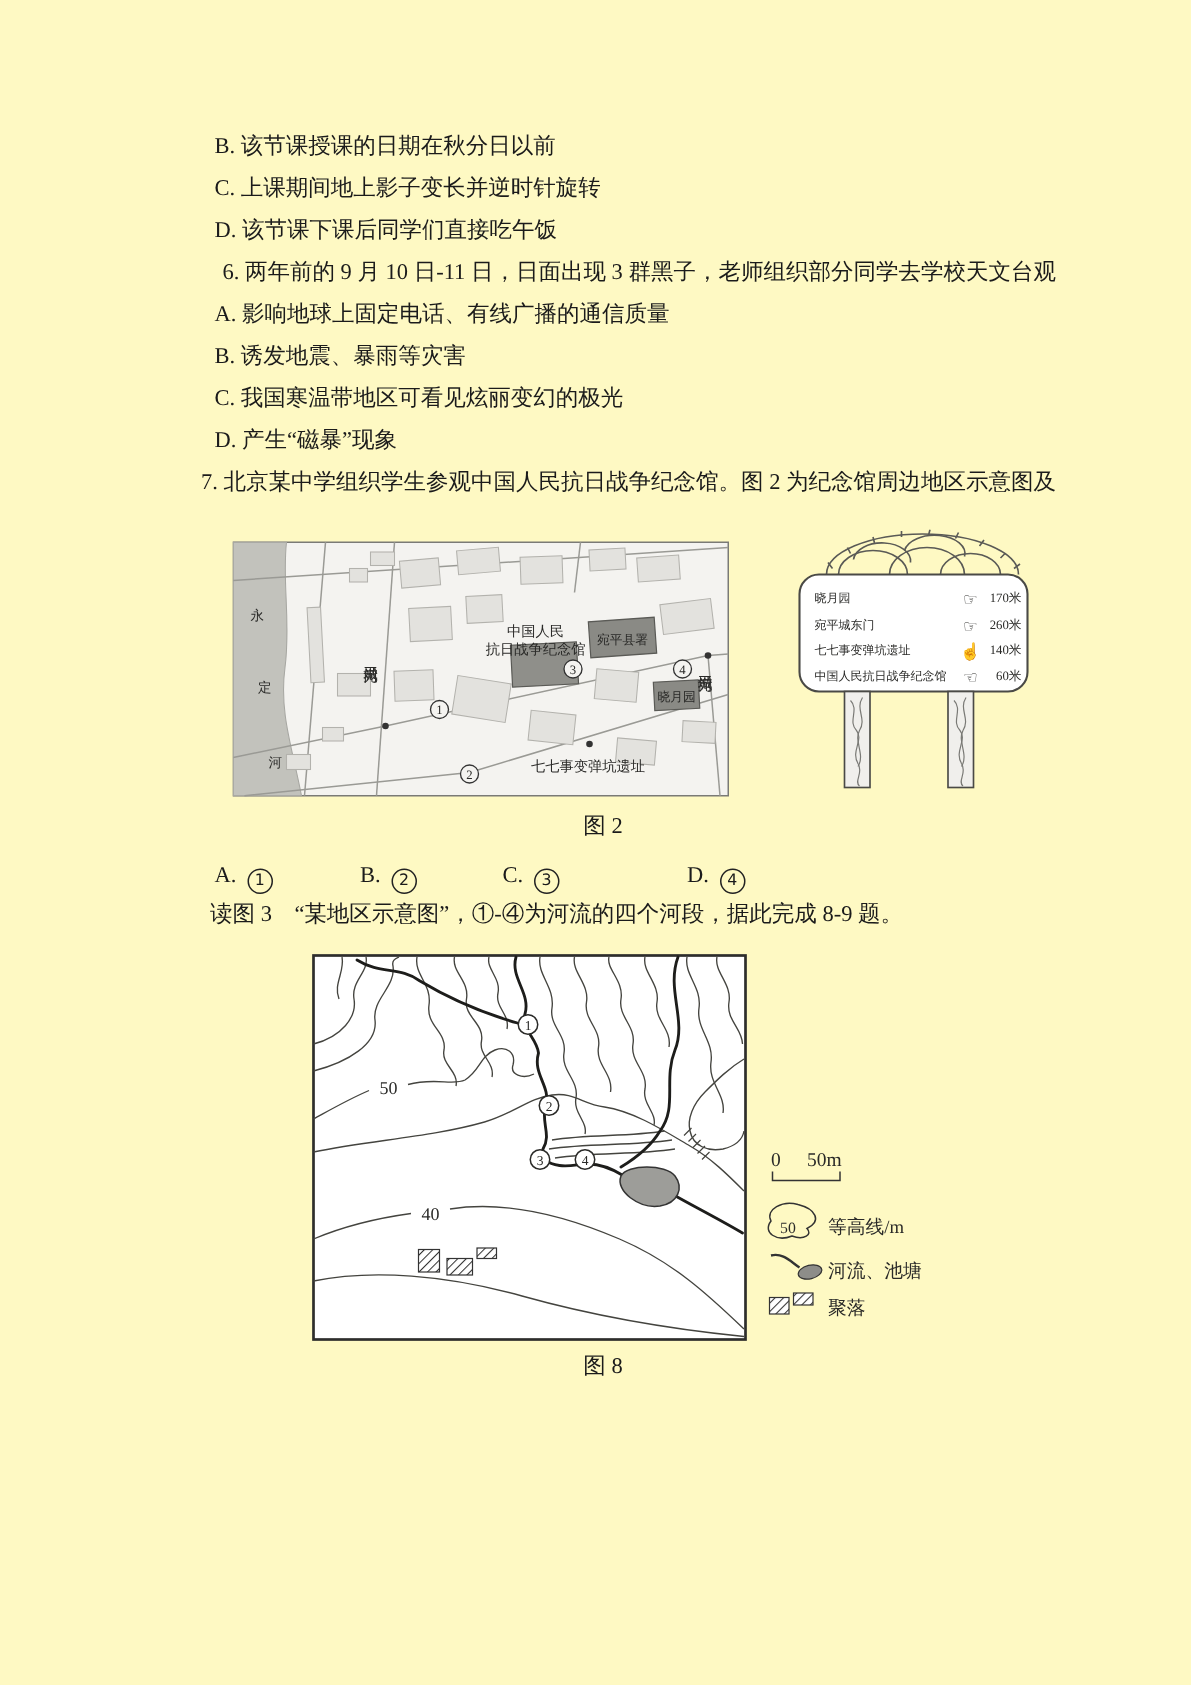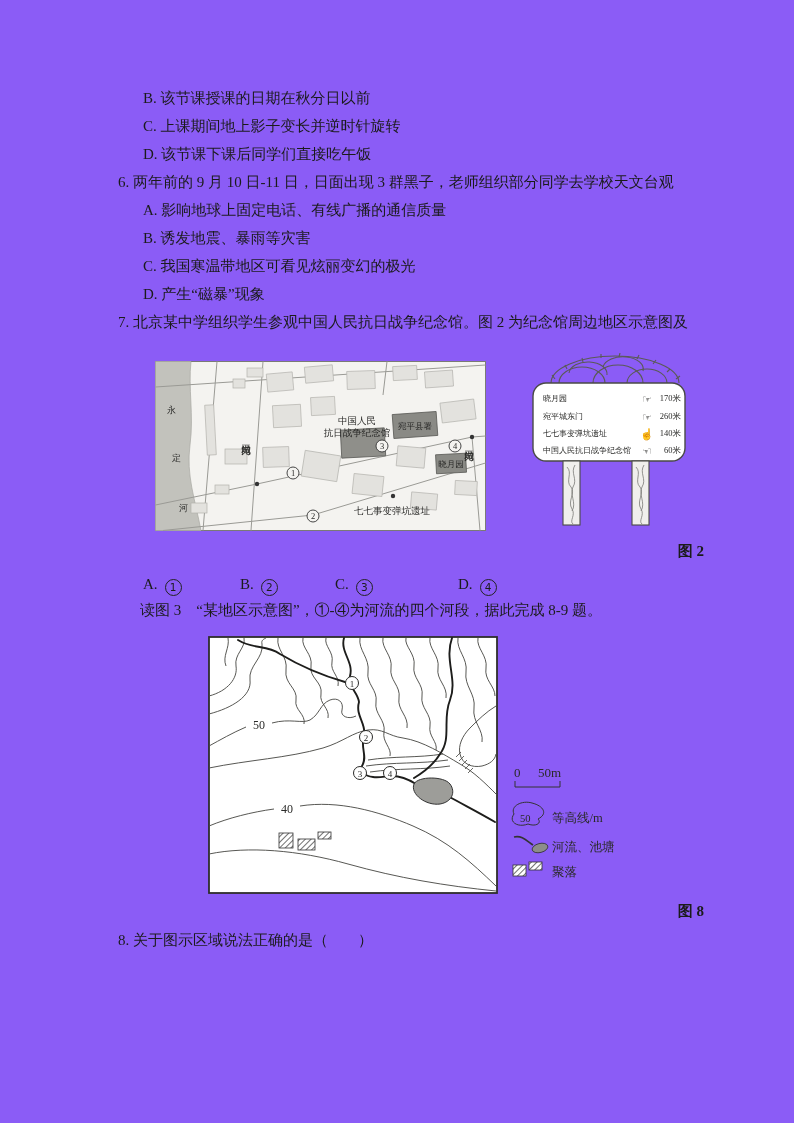--- a/index.html
+++ b/index.html
@@ -1,28 +1,28 @@
 <!DOCTYPE html>
 <html><head>
 <meta charset="utf-8">
 <style>
   html,body{margin:0;padding:0;background:#e9e9e9;}
   .page{
-    position:relative;width:794px;height:1123px;background:#8b5cf6;
+    position:relative;width:794px;height:1123px;background:#fef9c3;
     margin:0 auto;overflow:hidden;
     font-family:"Liberation Serif","DejaVu Serif",serif;
     color:#1b1b1b;
   }
   .content{position:absolute;left:100px;top:84px;width:604px;}
   .line{height:28px;line-height:28px;font-size:15px;white-space:nowrap;}
   .ind-opt{padding-left:43px;}
-  .ind-q{padding-left:18px;}
+  .ind-q{padding-left:18px;text-align:right;}
   .ind-read{padding-left:40px;}
   .fig2-wrap{margin-top:17px;margin-left:55px;width:545px;height:182px;}
-  .caption{ text-align:right;font-size:15px;height:22px;line-height:22px;margin-top:5px;font-weight:bold;}
+  .caption{ text-align:center;font-size:15px;height:22px;line-height:22px;margin-top:5px;}
   .answers-row{position:relative;height:24px;margin-top:10px;font-size:15px;}
   .answers-row .ans{position:absolute;top:0;height:24px;line-height:24px;}
   .circled{
     display:inline-block;width:15px;height:15px;border:1px solid #222;border-radius:50%;
     text-align:center;line-height:15px;font-size:10.5px;margin-left:7px;vertical-align:-2px;
     font-family:"DejaVu Sans","Liberation Sans",sans-serif;
   }
   .fig3-wrap{margin-top:12px;margin-left:108px;width:445px;height:264px;}
   .cap3{margin-top:0;}
   svg text{font-family:"Liberation Serif","DejaVu Serif",serif;fill:#2a2a28;}
@@ -269,16 +269,15 @@
             <rect x="305" y="229" width="13" height="11" fill="url(#hatch3)"></rect>
             <rect x="321" y="226" width="13" height="8" fill="url(#hatch3)"></rect>
           </g>
           <text x="344" y="240" font-size="12.5">聚落</text>
         </g>
       </svg>
     </div>
 
     <div class="caption cap3">图 8</div>
 
-    <div class="line ind-q" style="margin-top:4px">8. 关于图示区域说法正确的是（　　）</div>
 
   </div>
 </div>
 
 </body></html>

